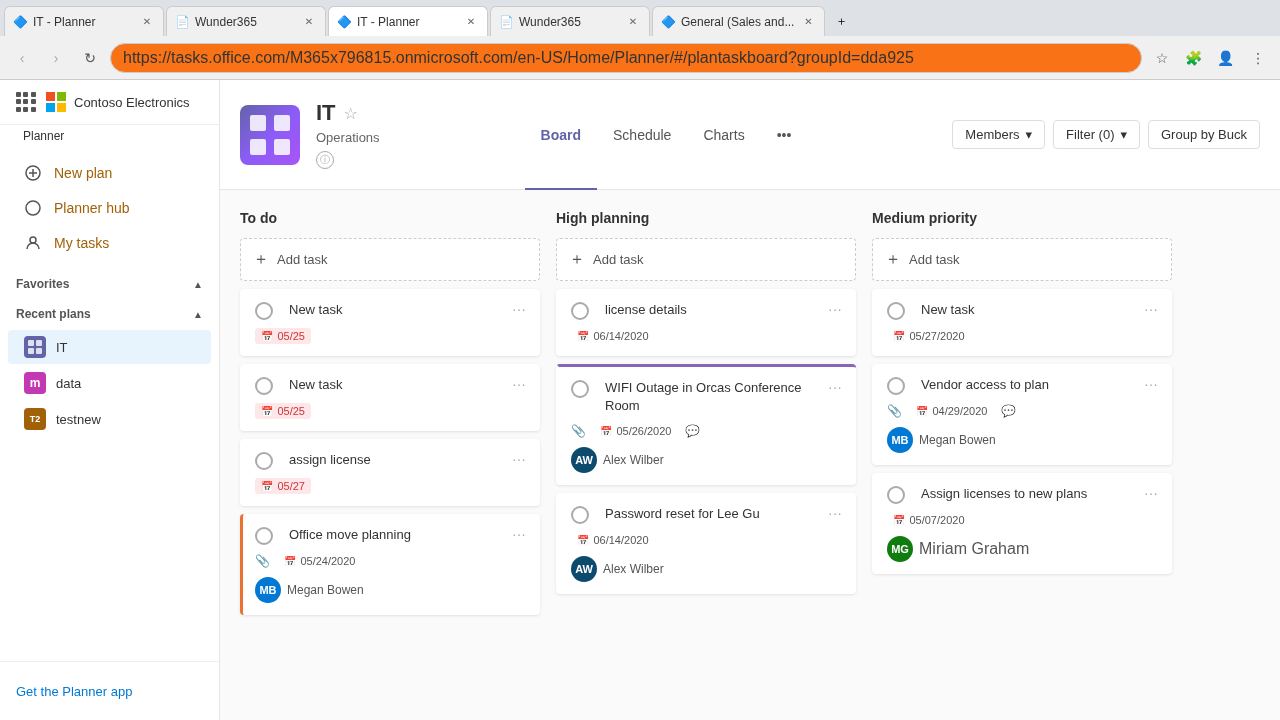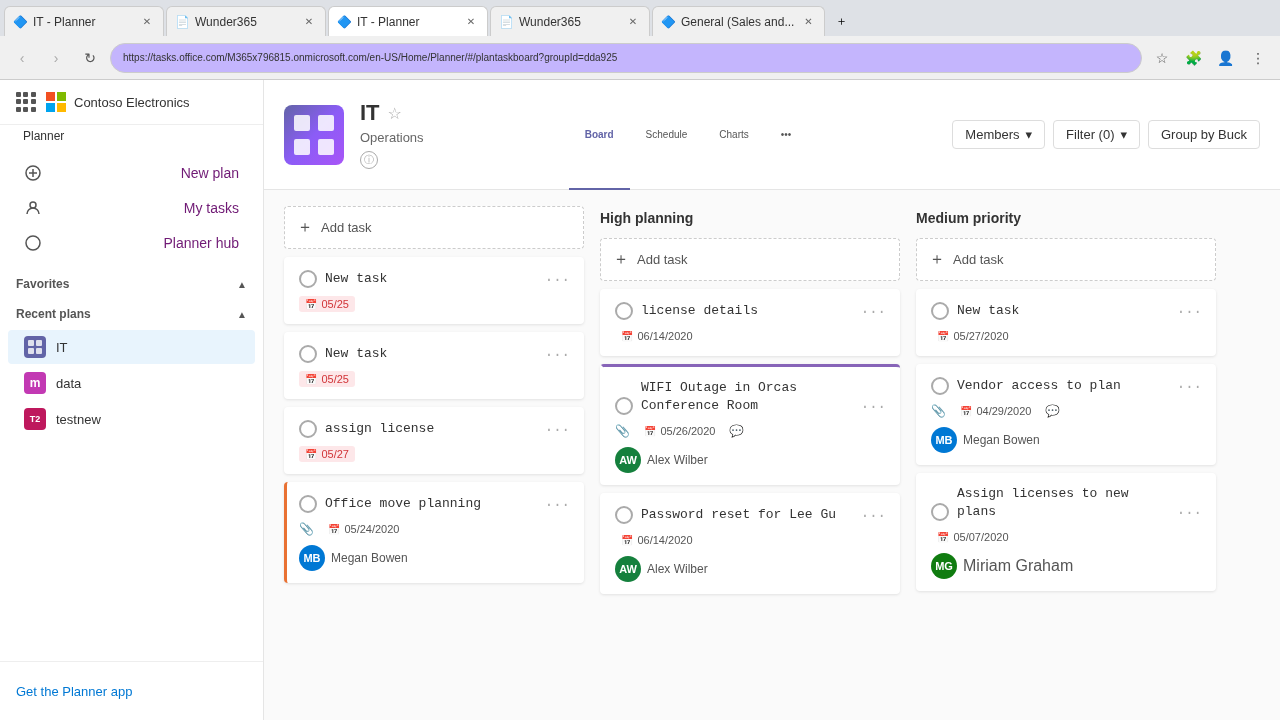--- a/index.html
+++ b/index.html
@@ -10,35 +10,35 @@
     .browser-tabs { display: flex; align-items: flex-end; height: 36px; background: #dee1e6; padding: 0 4px; gap: 2px; }
     .browser-tab { display: flex; align-items: center; height: 30px; min-width: 160px; max-width: 240px; padding: 0 8px; background: #f0f0f0; border-radius: 6px 6px 0 0; font-size: 12px; gap: 6px; cursor: pointer; border: 1px solid #ccc; border-bottom: none; }
     .browser-tab.active { background: #fff; z-index: 1; }
     .browser-tab .tab-favicon { width: 14px; height: 14px; flex-shrink: 0; }
     .browser-tab .tab-title { flex: 1; overflow: hidden; text-overflow: ellipsis; white-space: nowrap; color: #333; font-size: 12px; }
     .browser-tab .tab-close { width: 16px; height: 16px; border-radius: 50%; display: flex; align-items: center; justify-content: center; font-size: 10px; color: #666; cursor: pointer; flex-shrink: 0; }
     .browser-tab.new-tab { background: transparent; border: none; min-width: 36px; max-width: 36px; }
     .browser-toolbar { background: #f0f0f0; height: 44px; display: flex; align-items: center; padding: 0 8px; gap: 6px; border-bottom: 1px solid #ccc; }
     .nav-btn { width: 28px; height: 28px; border-radius: 50%; border: none; background: transparent; cursor: pointer; display: flex; align-items: center; justify-content: center; font-size: 14px; color: #555; }
     .nav-btn.disabled { color: #aaa; cursor: default; }
-    .address-bar { flex: 1; height: 30px; border: 1px solid #ccc; border-radius: 15px; padding: 0 12px; font-size: 10px; background: #c4b5fd; color: #333; outline: none; }
+    .address-bar { flex: 1; height: 30px; border: 1px solid #ccc; border-radius: 15px; padding: 0 12px; font-size: 16px; background: #f97316; color: #333; outline: none; }
     .toolbar-icons { display: flex; gap: 4px; }
 
     
     .app { display: flex; flex: 1; overflow: hidden; }
 
     
-    .sidebar { width: 264px; background: #fff; border-right: 1px solid #e5e5e5; display: flex; flex-direction: column; overflow-y: auto; flex-shrink: 0; }
+    .sidebar { width: 220px; background: #fff; border-right: 1px solid #e5e5e5; display: flex; flex-direction: column; overflow-y: auto; flex-shrink: 0; }
     .sidebar-header { padding: 12px 16px; display: flex; align-items: center; gap: 10px; border-bottom: 1px solid #eee; }
     .waffle-icon { width: 20px; height: 20px; cursor: pointer; display: grid; grid-template-columns: 1fr 1fr 1fr; gap: 2px; }
     .waffle-dot { background: #555; border-radius: 1px; }
     .app-brand { display: flex; align-items: center; gap: 8px; }
 
     .sidebar-nav { padding: 8px 0; }
-    .sidebar-item { display: flex; align-items: center; gap: 12px; padding: 8px 16px; cursor: pointer; font-size: 14px; color: #701a75; border-radius: 4px; margin: 1px 8px; justify-content: space-between; }
+    .sidebar-item { display: flex; align-items: center; gap: 12px; padding: 8px 16px; cursor: pointer; font-size: 14px; color: #a16207; border-radius: 4px; margin: 1px 8px; }
     .sidebar-item-icon { width: 18px; height: 18px; display: flex; align-items: center; justify-content: center; flex-shrink: 0; }
 
     .sidebar-section { padding: 8px 16px; display: flex; align-items: center; justify-content: space-between; cursor: pointer; }
     .sidebar-section-title { font-size: 12px; font-weight: 600; color: #555; text-transform: none; }
     .sidebar-section-chevron { font-size: 10px; color: #555; }
 
     .sidebar-plan { display: flex; align-items: center; gap: 10px; padding: 6px 16px; cursor: pointer; font-size: 13px; color: #333; border-radius: 4px; margin: 1px 8px; }
     .sidebar-plan.active { background: #e8f4fd; }
     .plan-icon { width: 22px; height: 22px; border-radius: 4px; display: flex; align-items: center; justify-content: center; font-size: 12px; font-weight: 600; color: #fff; flex-shrink: 0; }
 
@@ -53,52 +53,52 @@
     .plan-info { display: flex; align-items: center; gap: 16px; }
     .plan-logo { width: 60px; height: 60px; border-radius: 8px; background: linear-gradient(135deg, #6264a7 0%, #8b5cf6 50%, #a855f7 100%); display: flex; align-items: center; justify-content: center; flex-shrink: 0; }
     .plan-title-area { display: flex; flex-direction: column; gap: 4px; }
     .plan-title-row { display: flex; align-items: center; gap: 8px; }
     .plan-title { font-size: 22px; font-weight: 600; color: #333; }
     .plan-star { font-size: 16px; color: #aaa; cursor: pointer; }
     .plan-subtitle { font-size: 13px; color: #666; }
     .plan-info-icon { width: 18px; height: 18px; border-radius: 50%; border: 1px solid #aaa; display: flex; align-items: center; justify-content: center; font-size: 10px; color: #aaa; cursor: pointer; margin-top: 2px; }
 
     .plan-tabs { display: flex; align-items: flex-end; gap: 0; height: 100%; }
-    .plan-tab { padding: 0 16px; height: 100%; display: flex; align-items: center; font-size: 10px; color: #555; cursor: pointer; border-bottom: 2px solid transparent; position: relative; top: 1px; }
+    .plan-tab { padding: 0 16px; height: 100%; display: flex; align-items: center; font-size: 14px; color: #555; cursor: pointer; border-bottom: 2px solid transparent; position: relative; top: 1px; }
     .plan-tab.active { color: #6264a7; border-bottom-color: #6264a7; font-weight: 600; }
 
     .plan-actions { display: flex; align-items: center; gap: 8px; }
     .plan-action-btn { display: flex; align-items: center; gap: 6px; padding: 6px 12px; border: 1px solid #ddd; border-radius: 4px; background: #fff; cursor: pointer; font-size: 13px; color: #333; }
 
     
     .board { flex: 1; overflow-x: auto; overflow-y: hidden; padding: 16px 20px; display: flex; gap: 16px; }
 
     
     .column { min-width: 300px; max-width: 300px; display: flex; flex-direction: column; gap: 8px; }
     .column-header { display: flex; align-items: center; justify-content: space-between; padding: 4px 0; }
     .column-title { font-size: 14px; font-weight: 600; color: #333; }
 
     
     .add-task-btn { display: flex; align-items: center; gap: 8px; padding: 10px 12px; border: 1px dashed #ccc; border-radius: 4px; background: #fff; cursor: pointer; font-size: 13px; color: #555; width: 100%; }
 
     
     .task-card { background: #fff; border-radius: 4px; box-shadow: 0 1px 3px rgba(0,0,0,0.1); padding: 12px; cursor: pointer; border-left: 3px solid transparent; position: relative; }
-    .task-card-header { display: flex; align-items: flex-end; gap: 8px; margin-bottom: 8px; font-family: Liberation Mono, monospace; }
+    .task-card-header { display: flex; align-items: flex-start; gap: 16px; margin-bottom: 8px; }
     .task-checkbox { width: 18px; height: 18px; border-radius: 50%; border: 2px solid #aaa; flex-shrink: 0; cursor: pointer; margin-top: 1px; }
     .task-title { font-size: 13px; color: #333; flex: 1; line-height: 1.4; }
     .task-more { font-size: 14px; color: #aaa; cursor: pointer; padding: 0 2px; }
     .task-meta { display: flex; align-items: center; gap: 8px; flex-wrap: wrap; margin-top: 4px; }
     .task-date { display: flex; align-items: center; gap: 4px; font-size: 11px; padding: 2px 6px; border-radius: 3px; }
     .task-date.overdue { background: #fde7e9; color: #d13438; }
     .task-date.normal { color: #555; }
     .date-icon { font-size: 10px; }
     .task-assignee { width: 26px; height: 26px; border-radius: 50%; display: flex; align-items: center; justify-content: center; font-size: 11px; font-weight: 600; color: #fff; flex-shrink: 0; }
 
     
-    .av-avatar { background: #15803d; }
+    .av-avatar { background: #0c4a6e; }
     .mb-avatar { background: #0078d4; }
     .mg-avatar { background: #107c10; }
 
     
     .board::-webkit-scrollbar { height: 6px; }
     .board::-webkit-scrollbar-track { background: #f0f0f0; }
     .board::-webkit-scrollbar-thumb { background: #ccc; border-radius: 3px; }
   </style>
 </head>
 <body>
@@ -182,33 +182,33 @@
               <circle cx="8" cy="8" r="7" stroke="#555" stroke-width="1.5"></circle>
               <line x1="8" y1="4" x2="8" y2="12" stroke="#555" stroke-width="1.5"></line>
               <line x1="4" y1="8" x2="12" y2="8" stroke="#555" stroke-width="1.5"></line>
             </svg>
         </div>
         <span>New plan</span>
       </div>
       <div class="sidebar-item">
         <div class="sidebar-item-icon">
           <svg width="16" height="16" viewBox="0 0 16 16" fill="none">
+              <circle cx="8" cy="8" r="7" stroke="#555" stroke-width="1.5"></circle>
+            </svg>
+        </div>
+        <span>Planner hub</span>
+      </div>
+      <div class="sidebar-item">
+        <div class="sidebar-item-icon">
+          <svg width="16" height="16" viewBox="0 0 16 16" fill="none">
               <circle cx="8" cy="5" r="3" stroke="#555" stroke-width="1.5"></circle>
               <path d="M2 14c0-3.3 2.7-6 6-6s6 2.7 6 6" stroke="#555" stroke-width="1.5"></path>
             </svg>
         </div>
         <span>My tasks</span>
-      </div>
-      <div class="sidebar-item">
-        <div class="sidebar-item-icon">
-          <svg width="16" height="16" viewBox="0 0 16 16" fill="none">
-              <circle cx="8" cy="8" r="7" stroke="#555" stroke-width="1.5"></circle>
-            </svg>
-        </div>
-        <span>Planner hub</span>
       </div>
     </div>
 
     <div class="sidebar-section">
       <span class="sidebar-section-title">Favorites</span>
       <span class="sidebar-section-chevron">▲</span>
     </div>
 
     <div class="sidebar-section">
       <span class="sidebar-section-title">Recent plans</span>
@@ -226,21 +226,21 @@
       </div>
       <span>IT</span>
     </div>
 
     <div class="sidebar-plan">
       <div class="plan-icon" style="background:#c239b3;">m</div>
       <span>data</span>
     </div>
 
     <div class="sidebar-plan">
-      <div class="plan-icon" style="background:#be185d;font-size:9px;">T2</div>
+      <div class="plan-icon" style="background:#a16207;font-size:9px;">T2</div>
       <span>testnew</span>
     </div>
 
     <div class="sidebar-footer">
       <a class="get-app-link">Get the Planner app</a>
     </div>
   </div>
 
   <div class="main">
 
@@ -282,20 +282,23 @@
         </button>
         <button class="plan-action-btn">
           <span>Group by Buck</span>
         </button>
       </div>
     </div>
 
     <div class="board">
 
       <div class="column">
+        <div class="column-header">
+          <span class="column-title">To do</span>
+        </div>
         <button class="add-task-btn">
           <span style="font-size:16px;color:#555;">＋</span>
           <span>Add task</span>
         </button>
 
         <div class="task-card">
           <div class="task-card-header">
             <div class="task-checkbox"></div>
             <span class="task-title">New task</span>
             <span class="task-more">···</span>

